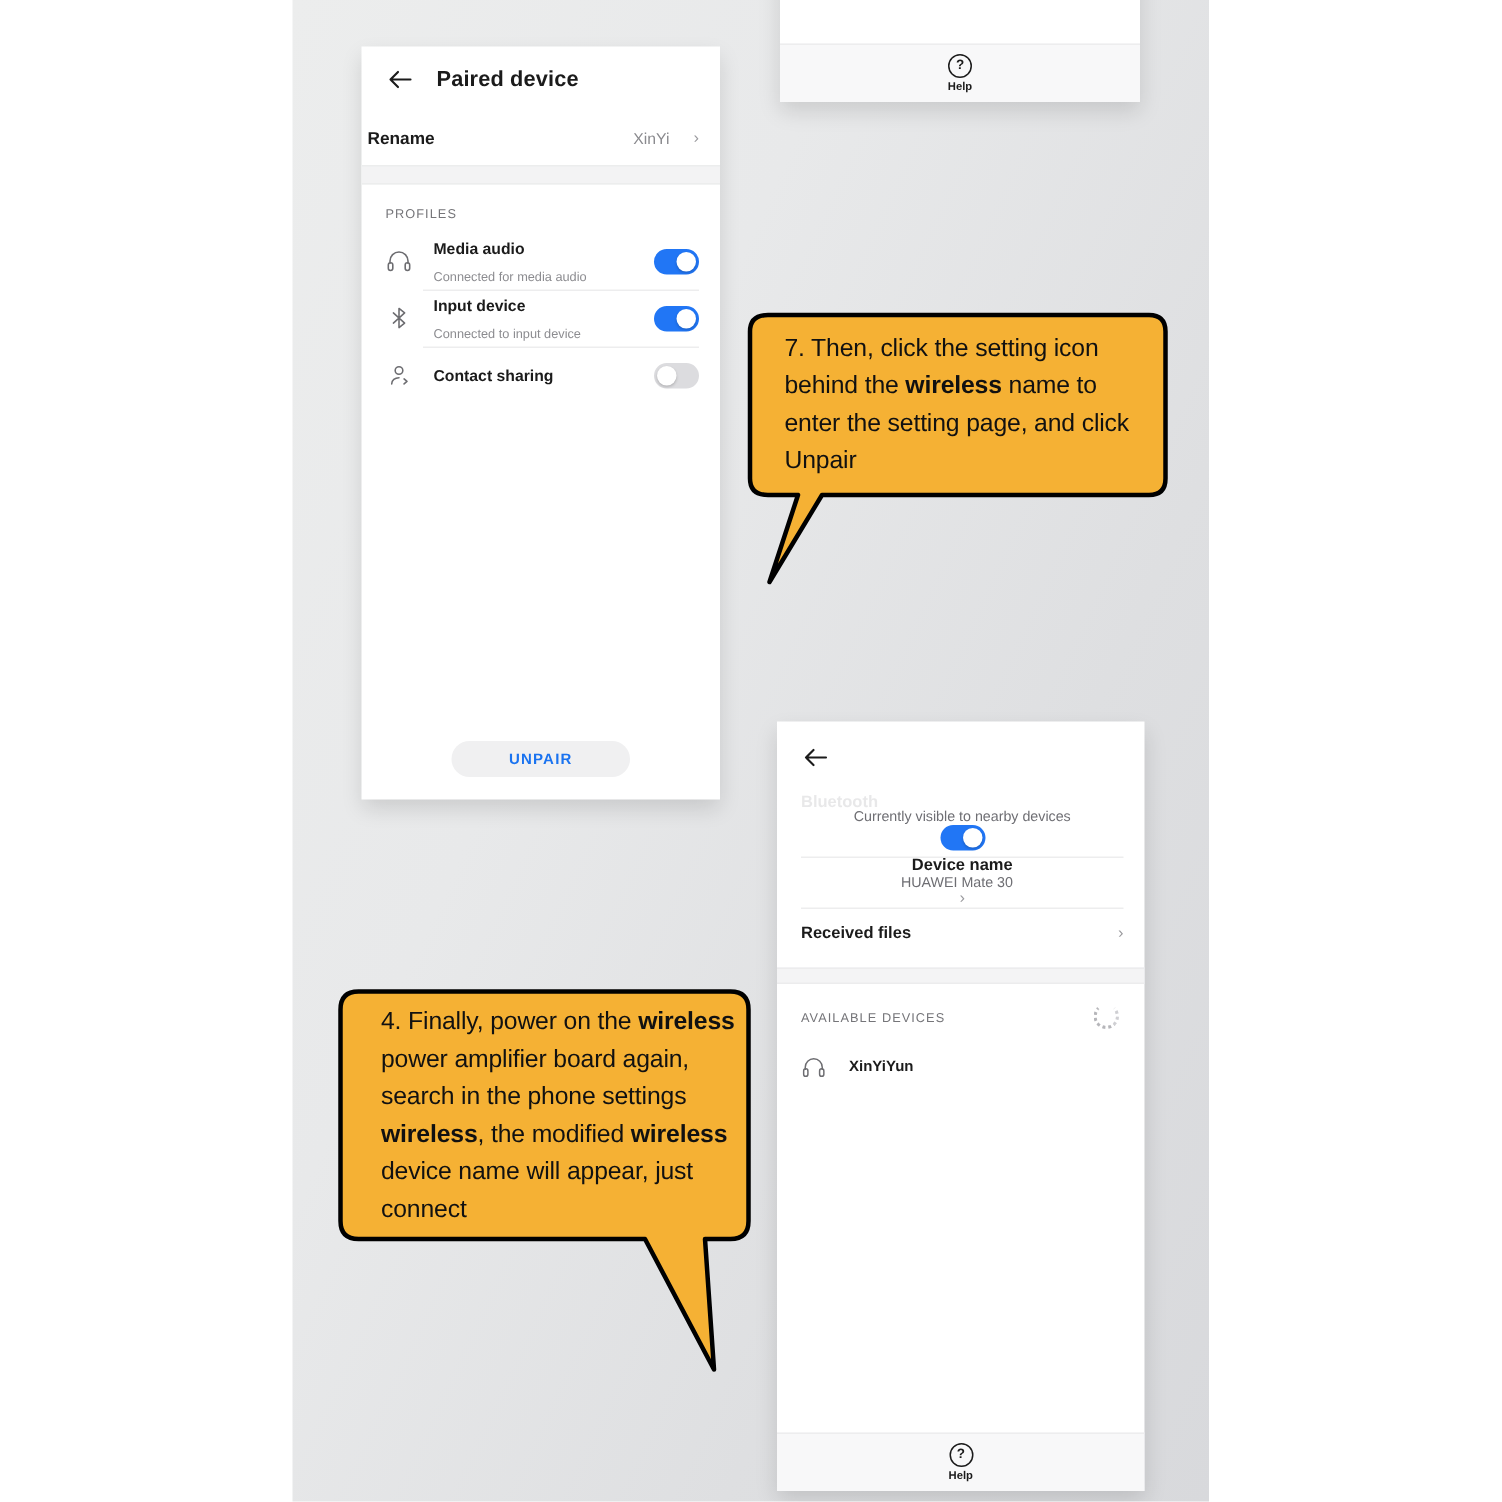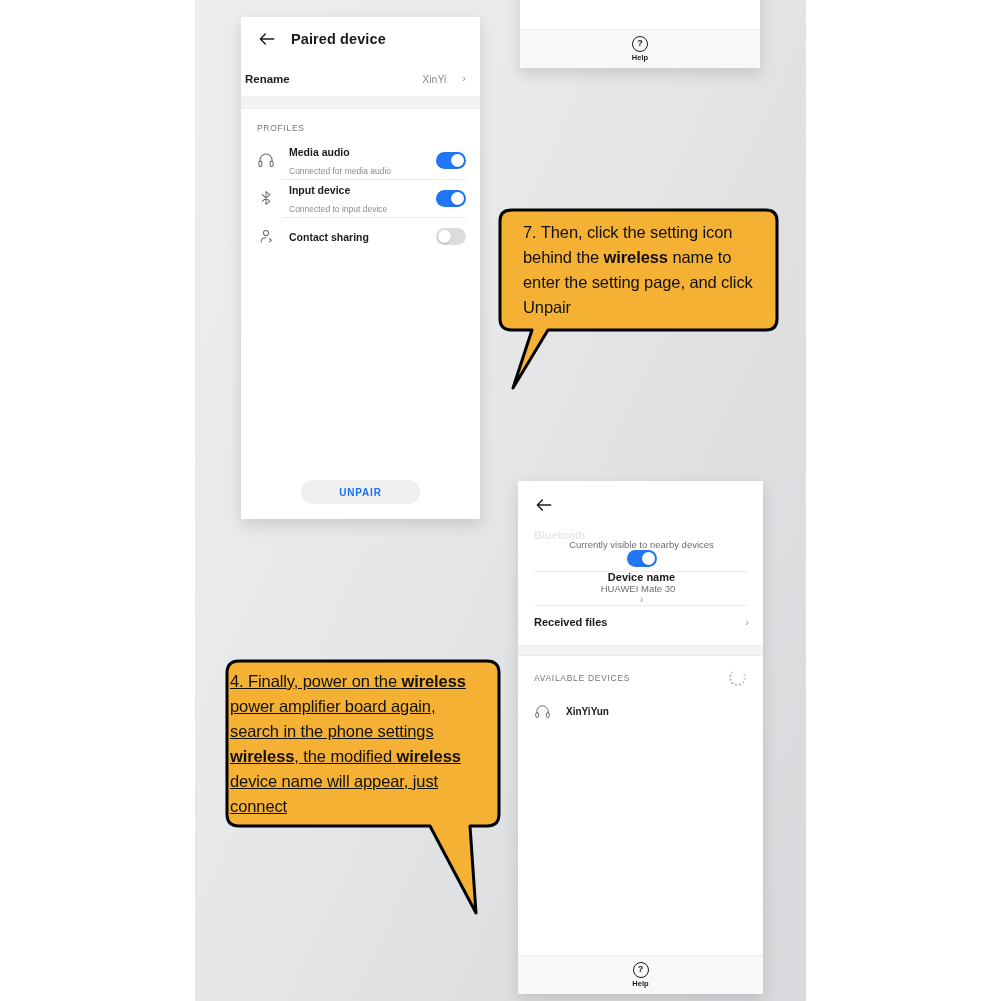--- a/index.html
+++ b/index.html
@@ -30,21 +30,21 @@
   .phone {
     position: absolute;
     background: #ffffff;
     box-shadow: 0 6px 14px rgba(0,0,0,0.13);
     overflow: hidden;
   }
 
   
   #phone-paired {
     left: 46px;
-    top: 17px;
+    top: 31px;
     width: 239px;
     height: 502px;
   }
   .p1-header {
     display: flex;
     align-items: center;
     height: 44px;
     padding: 0 0 0 16px;
   }
   .p1-back {
@@ -318,21 +318,21 @@
     font-size: 16.5px;
     line-height: 25px;
     letter-spacing: -0.1px;
   }
   .callout .txt b { font-weight: bold; }
 
   #callout-3 { left: 293px; top: 207px; width: 290px; height: 185px; }
   #callout-3 .txt { left: 35px; top: 13px; width: 250px; }
 
   #callout-4 { left: 27px; top: 657px; width: 290px; height: 260px; }
-  #callout-4 .txt { left: 8px; top: 12px; width: 260px; text-decoration: underline; }
+  #callout-4 .txt { left: 32px; top: 12px; width: 260px; }
 </style>
 </head>
 <body>
 
 <div id="canvas">
 
   <div class="phone" id="phone-paired">
 
     <div class="p1-header">
       <span class="p1-back">

